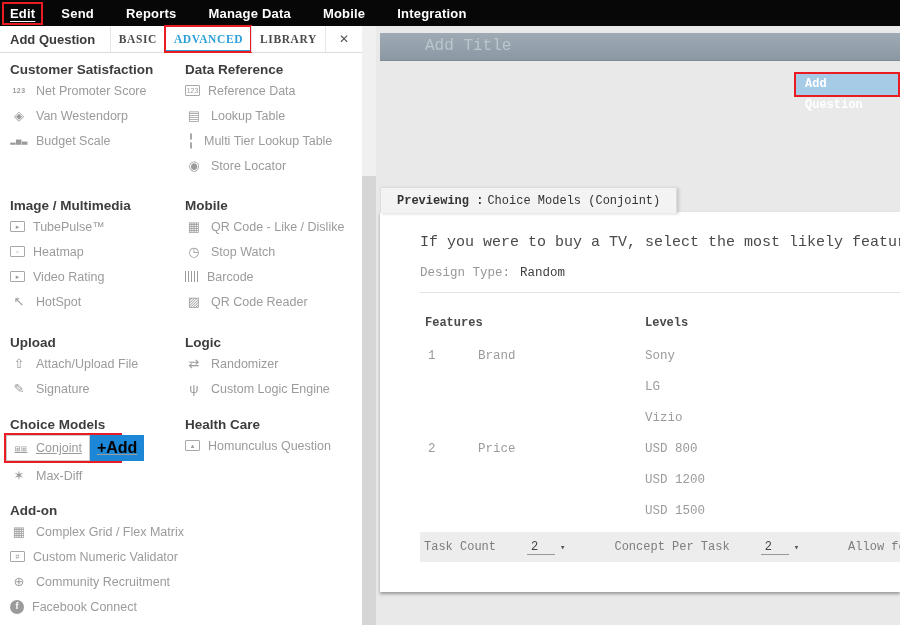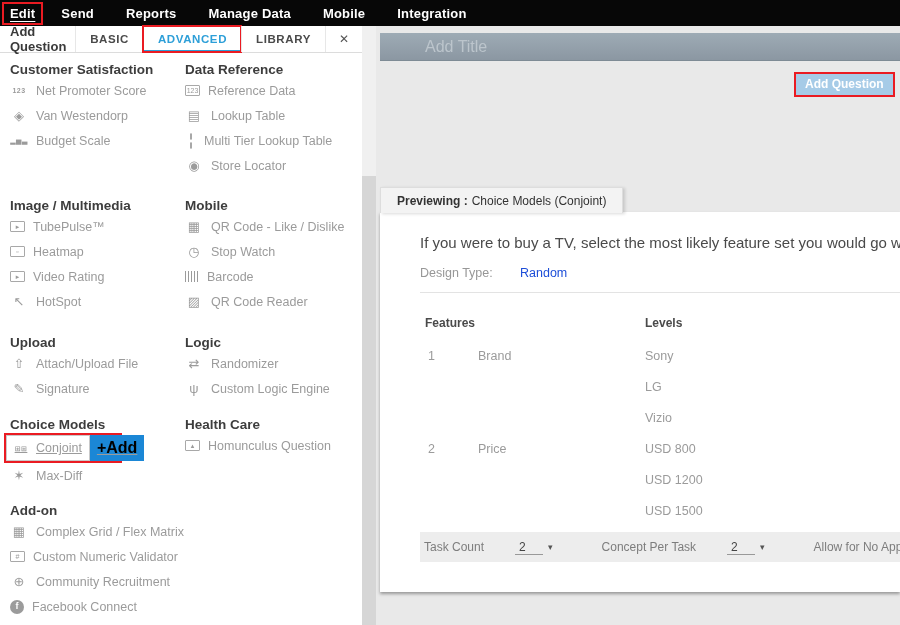--- a/index.html
+++ b/index.html
@@ -25,21 +25,21 @@
 
   
   .left-panel { position: absolute; top: 26px; left: 0; width: 362px; height: 599px; background: #fff; }
   .panel-head {
     position: absolute; top: 0; left: 0; width: 362px; height: 27px;
     border-bottom: 1px solid #dcdcdc; display: flex; align-items: stretch; background: #fff;
   }
   .panel-title { flex: 1; font-size: 13px; font-weight: 700; color: #3a3a3a; padding-left: 10px; display: flex; align-items: center; }
   .tab {
     font-size: 11.5px; font-weight: 600; letter-spacing: .6px; color: #4a4a4a;
-    padding: 0 14px; display: flex; align-items: center; border-left: 1px solid #e7e7e7;
+    padding: 0 8px; display: flex; align-items: center; border-left: 1px solid #e7e7e7; font-family: Liberation Serif, serif;
   }
   .tab.active { color: var(--accent_blue); box-shadow: inset 0 -2px 0 var(--accent_blue); outline: 2px solid var(--annotation_red); outline-offset: -1px; }
   .close-btn { font-size: 12px; font-weight: 700; color: #555; padding: 0 13px; display: flex; align-items: center; border-left: 1px solid #e7e7e7; }
 
   .sidebar-col { position: absolute; top: 27px; bottom: 0; }
   .col-1 { left: 10px;  width: 165px; }
   .col-2 { left: 185px; width: 172px; }
   .section { position: absolute; left: 0; right: 0; }
   .s0 { top: 7px; } .s1 { top: 143px; } .s2 { top: 280px; } .s3 { top: 362px; } .s4 { top: 448px; }
   .section-title { height: 18px; font-size: 13.5px; font-weight: 600; color: #3d3d3d; display: flex; align-items: center; white-space: nowrap; }
@@ -57,21 +57,21 @@
 
   .conjoint-row { height: 30px; border: 2px solid var(--annotation_red); display: inline-flex; align-items: stretch; gap: 0; margin-left: -6px; padding: 0; background: #fff; width: 118px; text-decoration: underline; }
   .conjoint-inner { display: flex; align-items: center; gap: 6px; padding: 0 7px 0 5px; border: 1px solid #c9c9c9; background: #fff; }
   .add-btn { background: var(--add_button_blue); color: #000000; font-size: 16px; font-weight: 700; display: flex; align-items: center; padding: 0 7px; flex: 1; justify-content: center; }
 
   
   .scrollbar { position: absolute; left: 362px; top: 26px; width: 14px; height: 599px; background: #f0f0f0; }
   .scroll-thumb { position: absolute; left: 0; top: 150px; width: 14px; height: 449px; background: #d6d6d6; }
 
   
-  .right-panel { position: absolute; left: 376px; top: 26px; width: 524px; height: 599px; background: #e9e9e9; }
+  .right-panel { position: absolute; left: 376px; top: 26px; width: 524px; height: 599px; background: #e9e9e9; font-family: Liberation Mono, monospace; }
   .add-title-bar {
     position: absolute; left: 4px; top: 7px; width: 520px; height: 28px;
     background: linear-gradient(#9eabb5, var(--title_bar_gray));
     border-bottom: 1px solid #7e8b95;
     color: #bcc5cc; font-size: 16px; line-height: 27px; padding-left: 45px;
   }
   .add-question-btn {
     position: absolute; left: 418px; top: 46px; height: 25px; line-height: 21px;
     background: var(--add_question_blue); color: #fff; font-size: 12px; font-weight: 700;
     padding: 0 9px; border: 2px solid var(--annotation_red); cursor: pointer;
@@ -80,21 +80,21 @@
     position: absolute; left: 4px; top: 161px; height: 26px; padding: 0 16px;
     background: #f3f3f3; border: 1px solid #ddd; border-bottom: none;
     box-shadow: 2px 1px 3px rgba(0,0,0,.15);
     font-size: 12px; color: #333; display: flex; align-items: center; z-index: 2; white-space: nowrap;
   }
   .pt-bold { font-weight: 700; margin-right: 4px; }
   .white-panel { position: absolute; left: 4px; top: 186px; width: 520px; height: 380px; background: #fff; box-shadow: 0 2px 3px rgba(0,0,0,.35); z-index: 1; }
   .question { position: absolute; left: 40px; top: 22px; font-size: 15px; color: #4a4a4a; white-space: nowrap; }
   .design-row { position: absolute; left: 40px; top: 54px; font-size: 12.5px; }
   .dt-label { display: inline-block; width: 100px; color: #979797; }
-  .dt-value { color: #1d4ed8; text-align: right; }
+  .dt-value { color: #404040; text-align: right; }
   .divider { position: absolute; left: 40px; right: 0; top: 80px; border-top: 1px solid #e3e3e3; }
   .cell { position: absolute; font-size: 12.5px; line-height: 15px; color: #9b9b9b; white-space: nowrap; text-align: center; }
   .cell.th { font-weight: 700; color: #4a4a4a; font-size: 12px; }
   .panel-footer {
     position: absolute; left: 40px; right: 0; top: 320px; height: 30px; background: #ededed;
     display: flex; align-items: center; font-size: 12px; color: #7d7d7d; padding-left: 4px; white-space: nowrap; gap: 23px;
   }
   .dd { display: inline-flex; align-items: center; margin-left: 8px; cursor: pointer; }
   .dd-value { display: inline-block; min-width: 28px; padding-left: 4px; border-bottom: 1px solid #999; color: #444; }
   .caret { font-size: 9px; color: #555; margin-left: 5px; }

